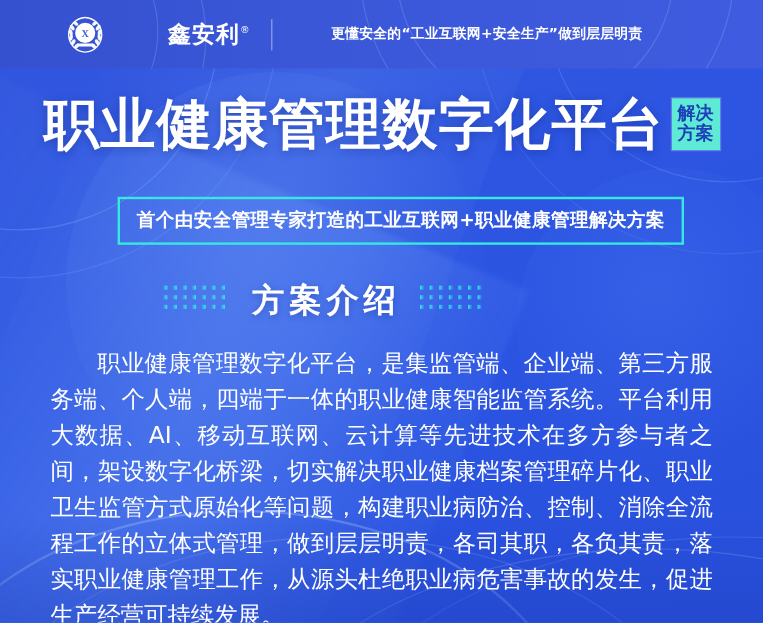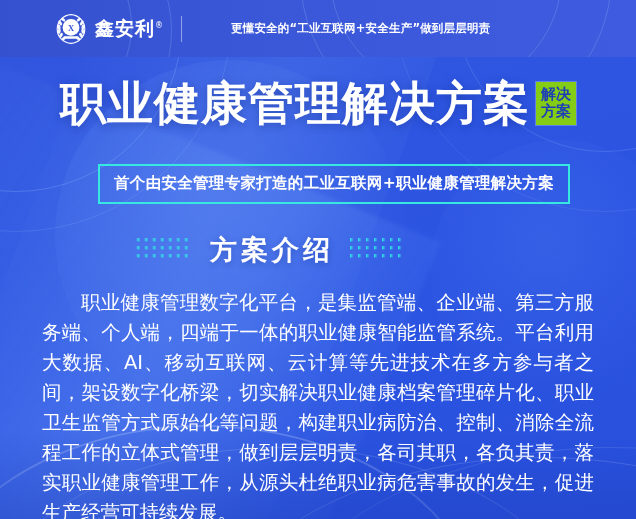--- a/index.html
+++ b/index.html
@@ -60,20 +60,21 @@
   .hdr-inner{position:relative;display:flex;align-items:center;height:57px;padding-left:54px;}
 
   .logo1{display:flex;align-items:center;gap:7px;}
   .emblem{
     position:relative;width:34px;height:34px;flex:0 0 auto;
   }
   .logo1-text{
     color:#ffffff;font-size:19px;font-weight:700;letter-spacing:1px;
     position:relative;white-space:nowrap;
     font-family:"DejaVu Sans","Liberation Sans",sans-serif;
+    margin-left:45px;
   }
   .logo1-text .reg{font-size:8px;vertical-align:super;font-weight:400;}
 
   .divider{
     width:1px;height:26px;background:rgba(255,255,255,0.45);
     margin:0 15px 0 17px;flex:0 0 auto;
   }
 
   .logo2{display:flex;align-items:center;gap:6px;}
   .logo2-mark{width:32px;height:30px;flex:0 0 auto;}
@@ -98,21 +99,21 @@
     position:absolute;left:0;top:78px;width:636px;
     display:flex;align-items:center;justify-content:center;
   }
   .hero-title{
     color:#ffffff;font-size:46px;font-weight:700;letter-spacing:1px;
     line-height:1.12;white-space:nowrap;
     text-shadow:0 2px 8px rgba(10,30,110,0.35);
     font-family:"DejaVu Sans","Liberation Sans",sans-serif;
   }
   .hero-badge{
-    margin-left:6px;background:#84cc16;color:#1c3fb8;
+    margin-left:6px;background:#5eead4;color:#1c3fb8;
     font-size:15px;font-weight:700;line-height:1.12;
     padding:4px 5px 5px;text-align:center;white-space:nowrap;
     font-family:"DejaVu Sans","Liberation Sans",sans-serif;
     box-shadow:0 0 0 1px rgba(255,255,255,0.25);
   }
   .hero-badge span{display:block;}
 
   
   .subtitle-wrap{
     position:absolute;left:16px;top:164px;width:636px;
@@ -205,21 +206,21 @@
       </div>
 
       <div class="divider"></div>
 
 
       <div class="tagline">更懂安全的“工业互联网+安全生产”做到层层明责</div>
     </div>
   </div>
 
   <div class="hero">
-    <div class="hero-title">职业健康管理解决方案</div>
+    <div class="hero-title">职业健康管理数字化平台</div>
     <div class="hero-badge">
       <span>解决</span>
       <span>方案</span>
     </div>
   </div>
 
   <div class="subtitle-wrap">
     <div class="subtitle">首个由安全管理专家打造的工业互联网+职业健康管理解决方案</div>
   </div>
 

